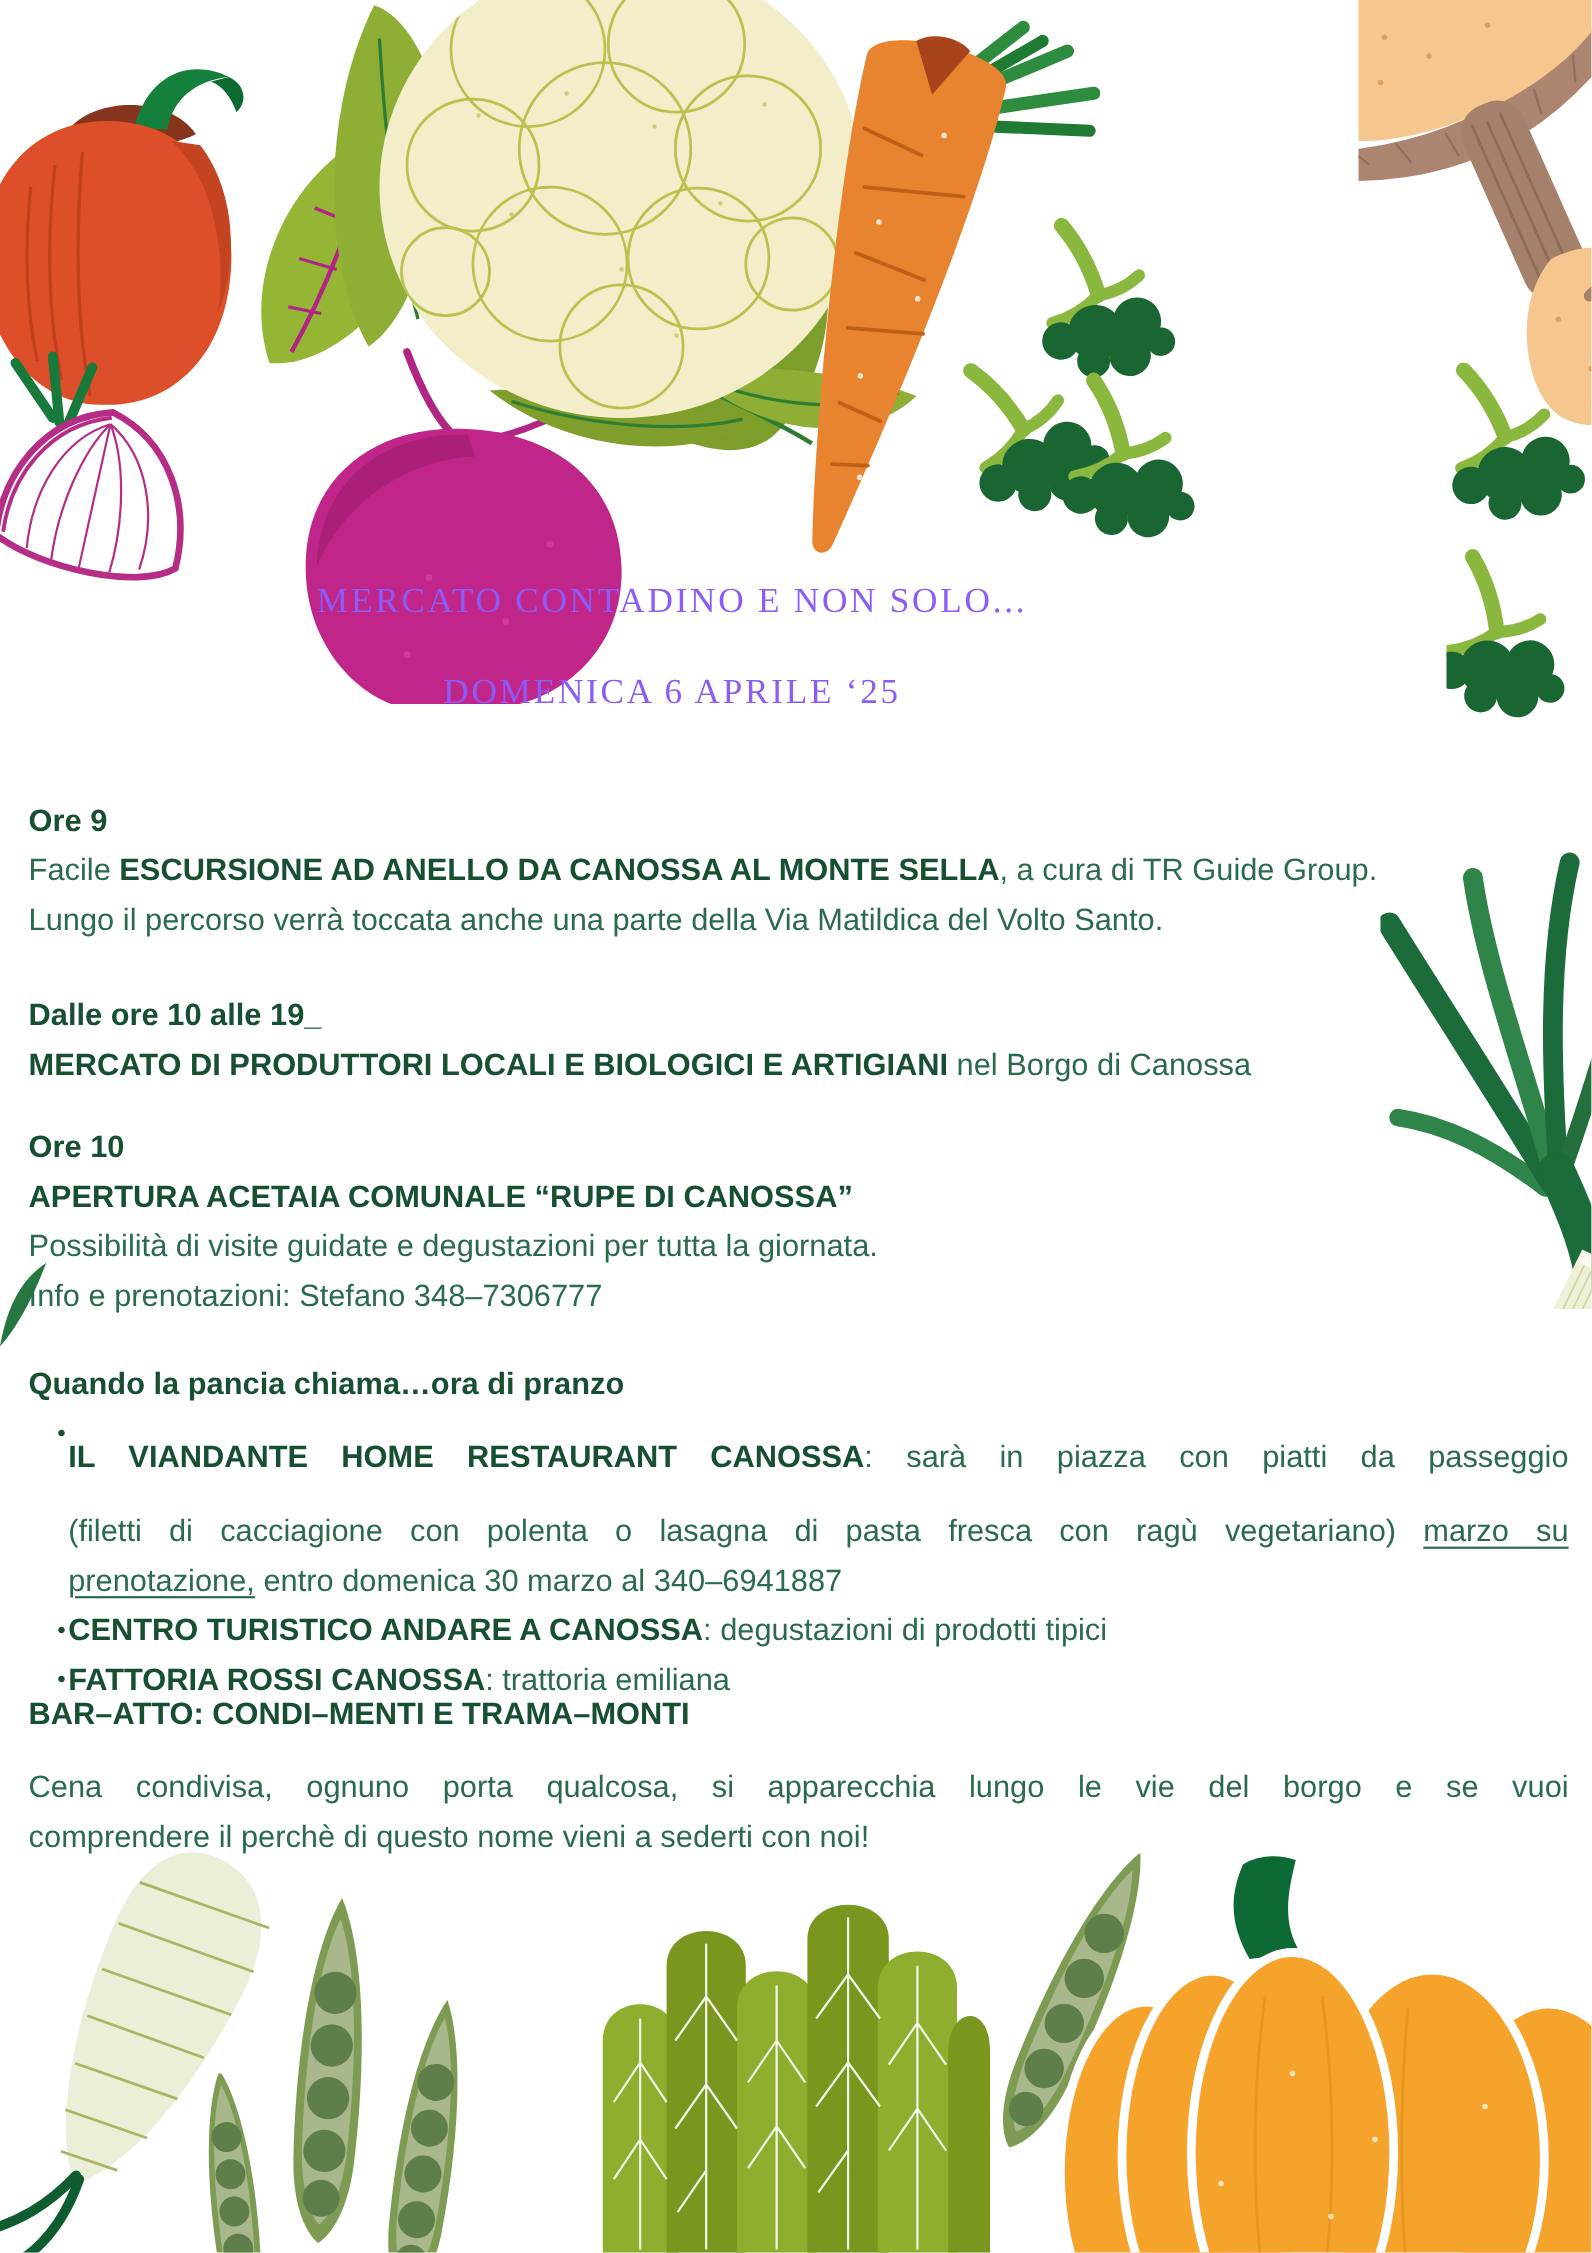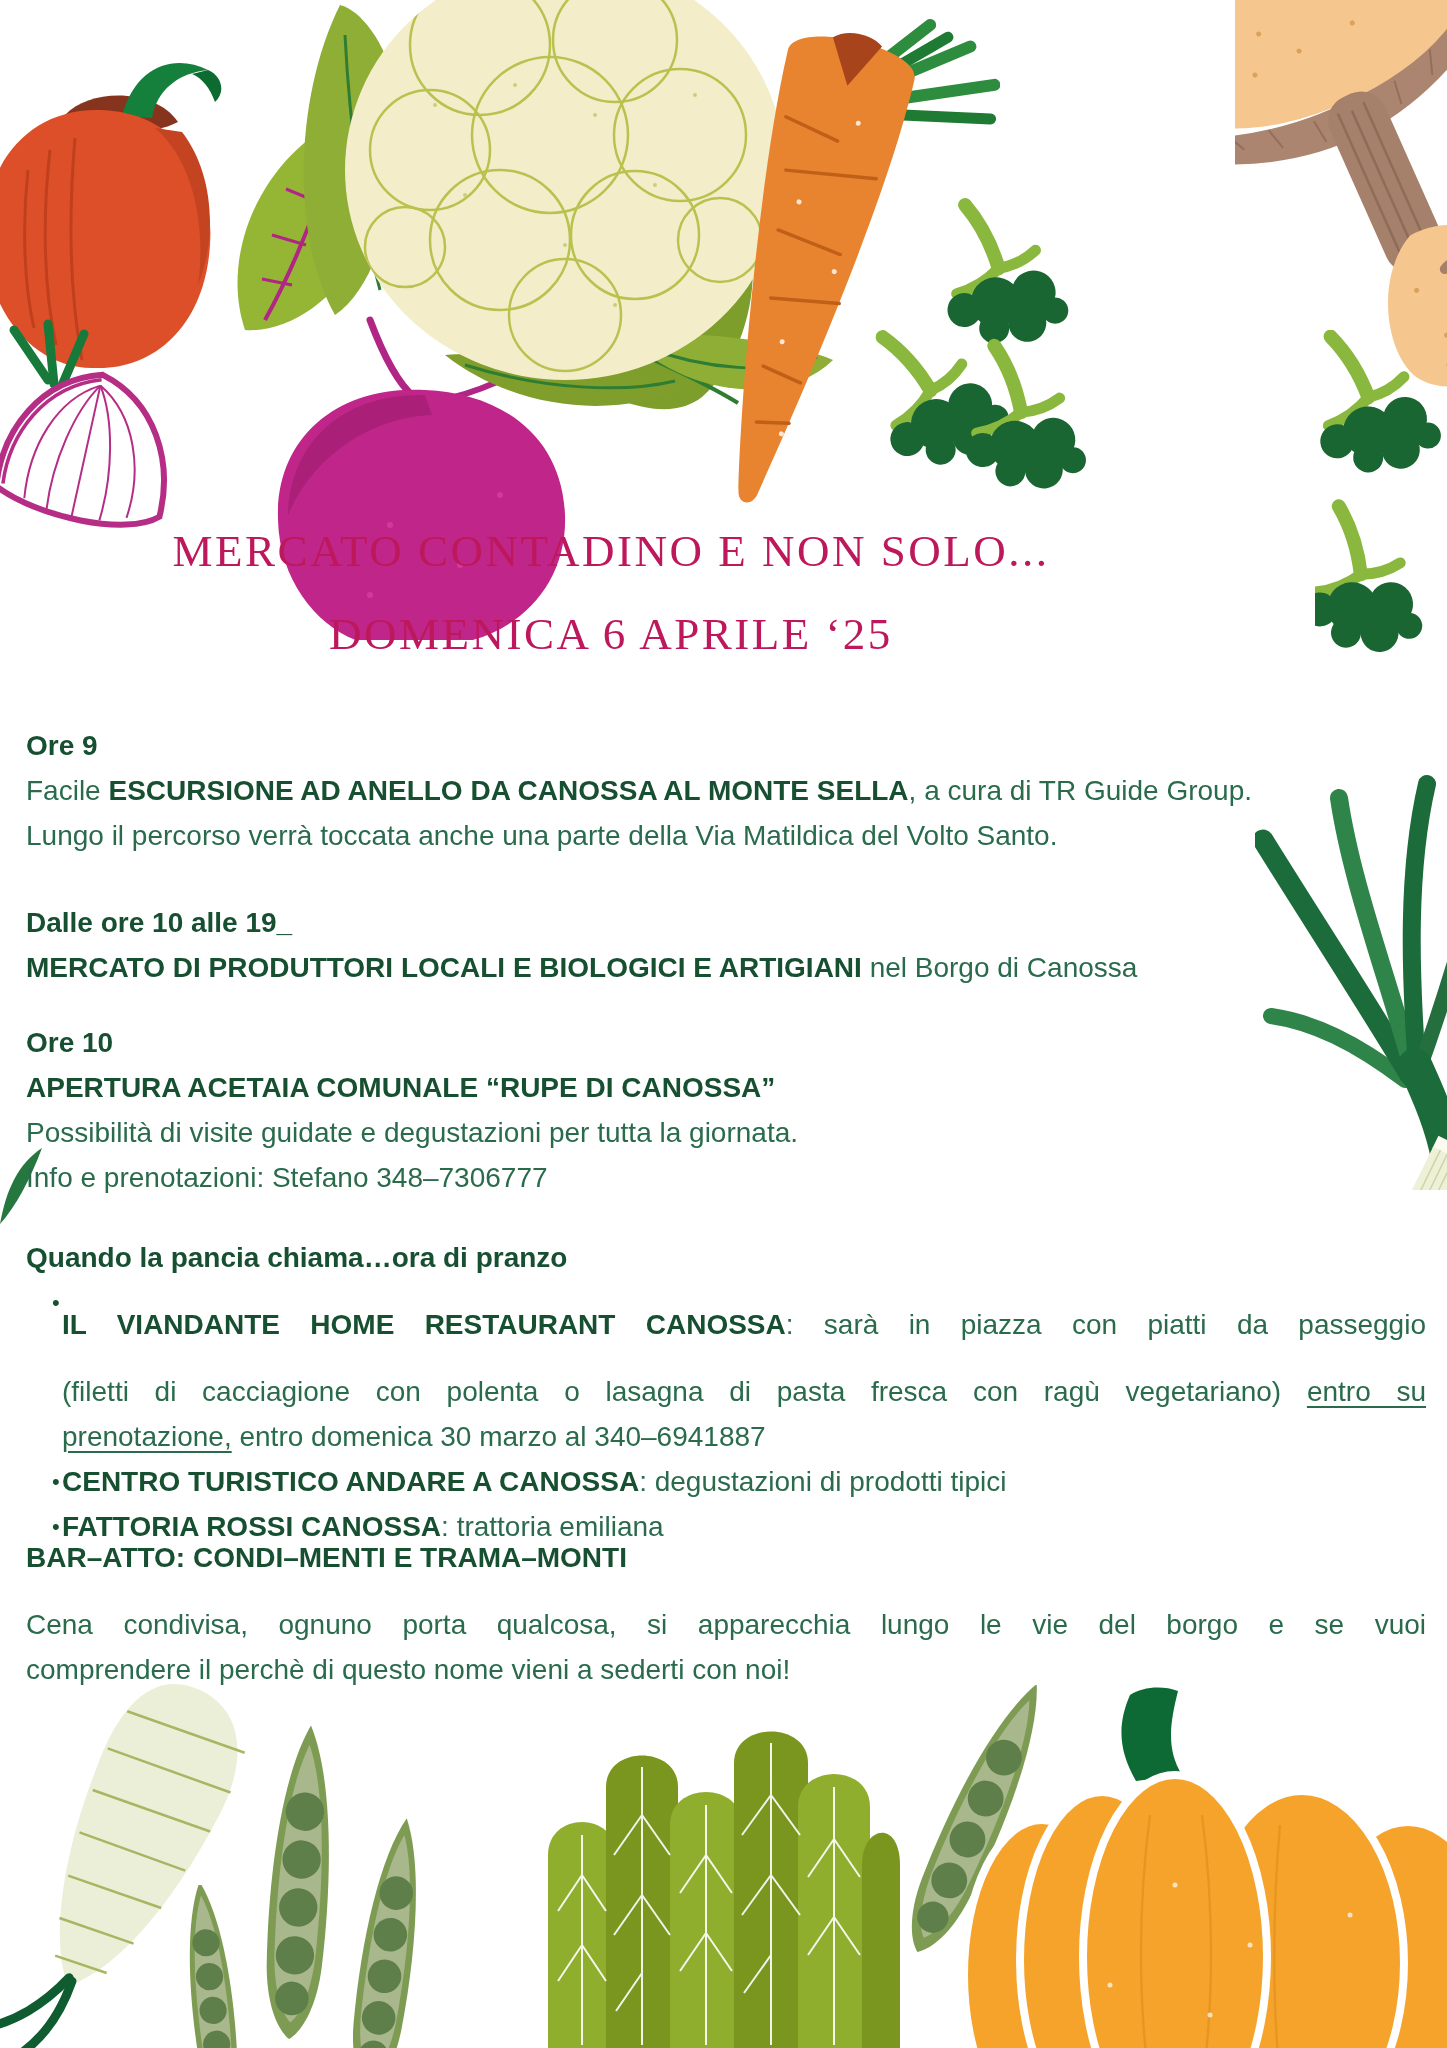--- a/index.html
+++ b/index.html
@@ -2,21 +2,21 @@
 <html><head>
 <meta charset="utf-8">
 <style>
   html,body{margin:0;padding:0;background:#ffffff;}
   .canvas{position:relative;width:1447px;height:2048px;background:#ffffff;overflow:hidden;
           font-family:"Liberation Sans",sans-serif;color:#2a6b4c;}
   svg{display:block;}
   .illo{position:absolute;}
   
   .title{position:absolute;left:0;width:1222px;text-align:center;
-         font-family:"Liberation Serif",serif;color:#be185d;font-size:45px;
+         font-family:"Liberation Serif",serif;color:#8b5cf6;font-size:32px;
          letter-spacing:2.5px;line-height:1;font-weight:400;}
   .title1{top:529px;}
   .title2{top:612px;}
   
   .section{position:absolute;left:26px;width:1400px;font-size:28px;line-height:45px;color:#2a6b4c;}
   .section strong{font-weight:700;color:#174f31;}
   .line{min-height:45px;}
   .just{text-align:justify;text-align-last:justify;margin-top:22px;}
   .u{text-decoration:underline;text-underline-offset:5px;text-decoration-thickness:2px;}
   .bullets{margin-top:0;}
@@ -277,21 +277,21 @@
     <div class="line">Info e prenotazioni: Stefano 348–7306777</div>
   </div>
 
   <div class="section" style="top:1235px">
     <div class="line"><strong>Quando la pancia chiama…ora di pranzo</strong></div>
     <div class="bullets">
       <div class="bullet">
         <div class="dot">•</div>
         <div class="btext">
           <div class="line just"><strong>IL VIANDANTE HOME RESTAURANT CANOSSA</strong><span>: sarà in piazza con piatti da passeggio</span></div>
-          <div class="line just"><span>(filetti di cacciagione con polenta o lasagna di pasta fresca con ragù vegetariano) </span><span class="u">entro su</span></div>
+          <div class="line just"><span>(filetti di cacciagione con polenta o lasagna di pasta fresca con ragù vegetariano) </span><span class="u">marzo su</span></div>
           <div class="line"><span class="u">prenotazione,</span><span> entro domenica 30 marzo al 340–6941887</span></div>
         </div>
       </div>
       <div class="bullet">
         <div class="dot">•</div>
         <div class="btext">
           <div class="line"><strong>CENTRO TURISTICO ANDARE A CANOSSA</strong><span>: degustazioni di prodotti tipici</span></div>
         </div>
       </div>
       <div class="bullet">

